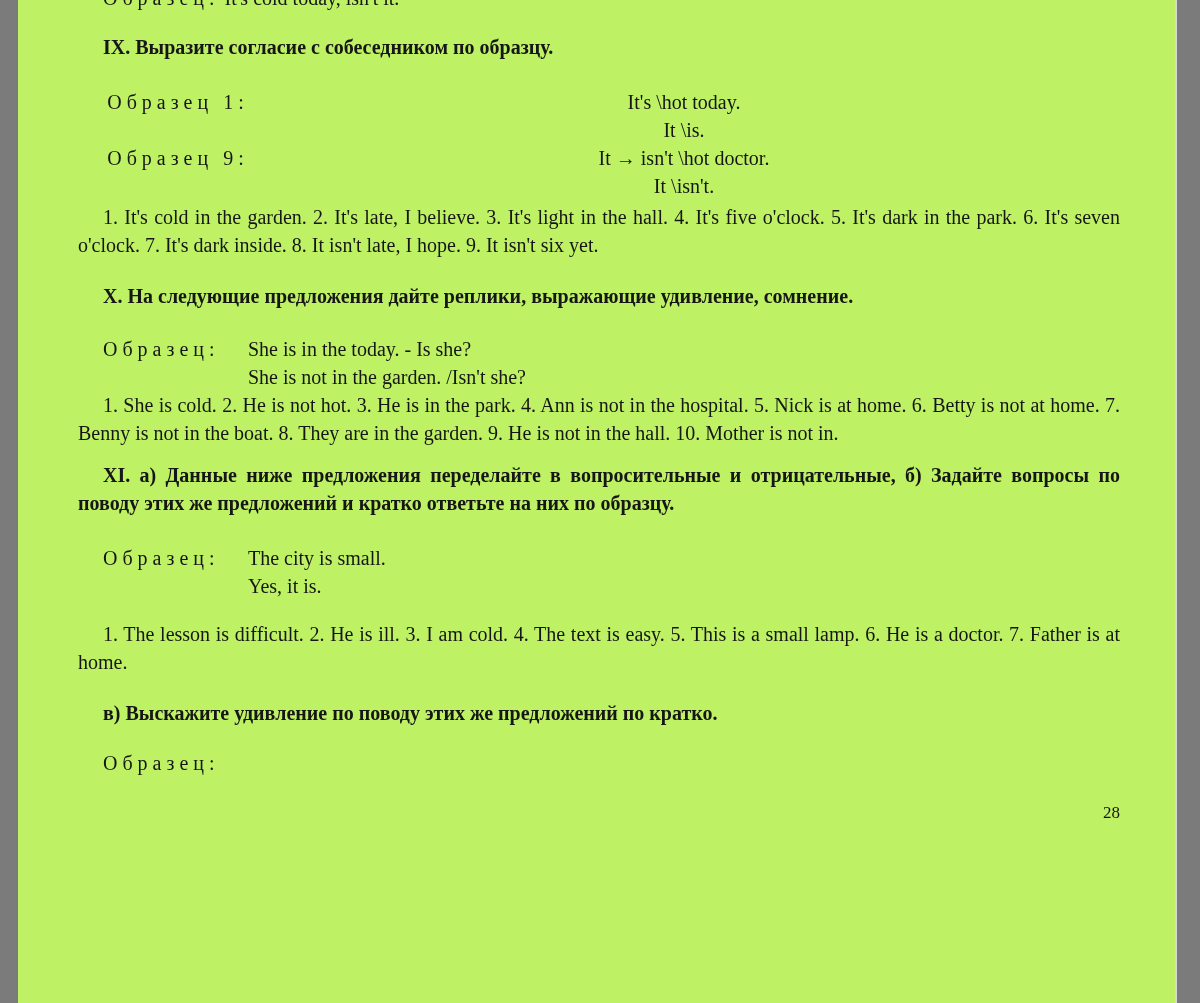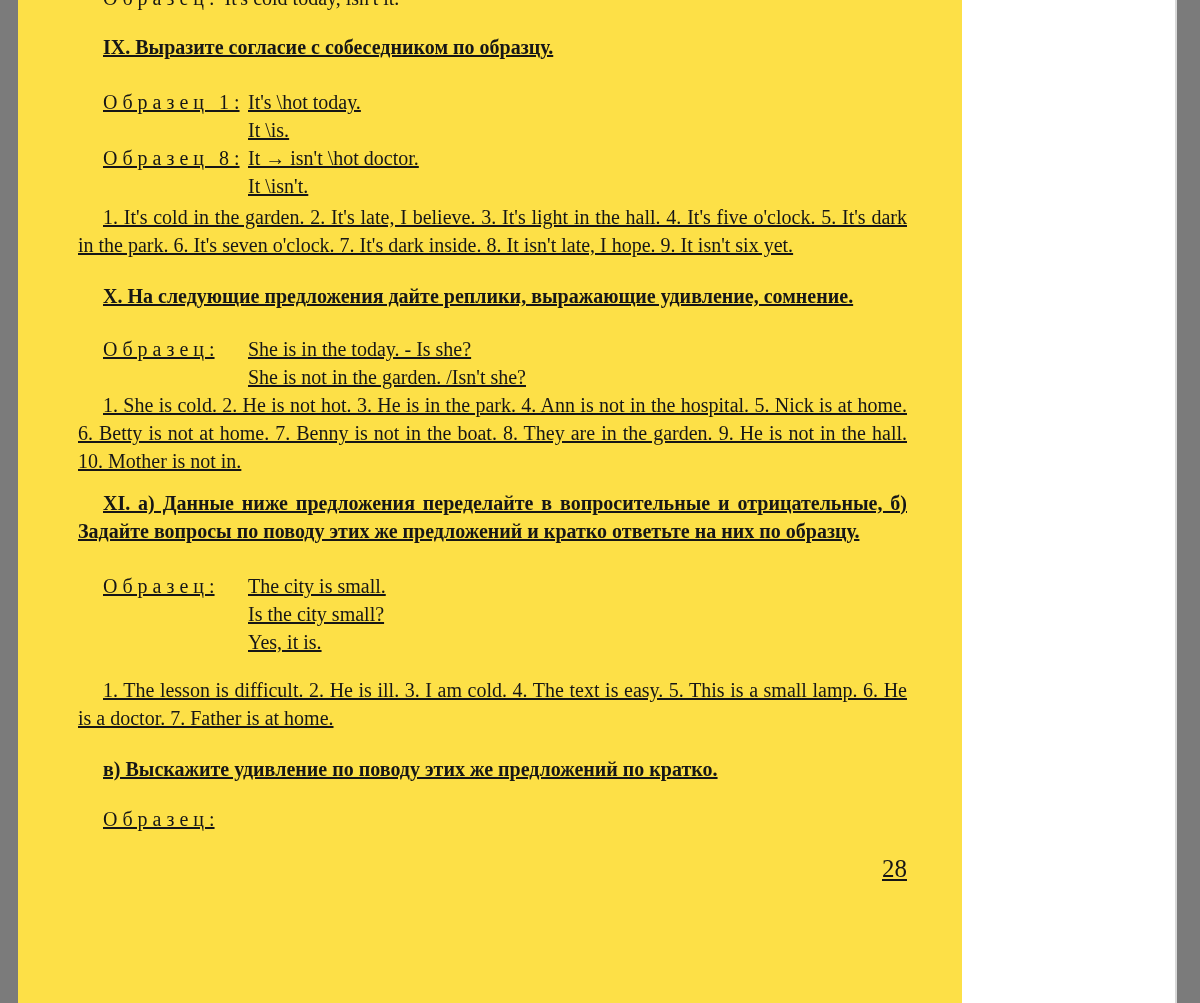--- a/index.html
+++ b/index.html
@@ -24,29 +24,28 @@
     height: 100%;
     background: #7b7b7b;
   }
   .gutter-left  { left: 0;  width: 18px; }
   .gutter-right { right: 0; width: 23px; border-left: 2px solid #d8d8d8; }
 
   .page {
     position: absolute;
     left: 18px;
     top: 0;
-    width: 944px;
+    width: 1157px;
     height: 1003px;
-    background: #fde047;
+    background: #bef264;
     overflow: hidden;
     box-sizing: border-box;
     padding: 0 55px 0 60px;
     font-size: 20px;
     line-height: 28px;
-    text-decoration: underline;
   }
 
   .clipped-line {
     position: absolute;
     top: -16px;
     left: 85px;
     white-space: pre;
     line-height: 28px;
   }
 
@@ -62,37 +61,37 @@
 
   .exercise {
     text-align: justify;
     text-indent: 25px;
   }
   .para-1 { margin-top: 3px; }
   .para-2 { }
   .para-3 { margin-top: 20px; }
 
   .example { margin-left: 25px; }
-  .ex-ix { margin-top: 27px; }
+  .ex-ix { margin-top: 27px; text-align: center; }
   .ex-x  { margin-top: 25px; }
   .ex-xi { margin-top: 27px; }
   .ex-v  { margin-top: 22px; }
 
   .example-row { display: flex; align-items: flex-start; }
   .example-label {
     flex: 0 0 145px;
     white-space: pre;
   }
   .example-lines { flex: 1; }
   .example-line { white-space: pre; }
 
   .page-number {
     margin-top: 22px;
     text-align: right;
-    font-size: 25px;
+    font-size: 17px;
   }
 </style>
 </head>
 <body>
 
 <div class="viewport">
   <div class="gutter gutter-left"></div>
   <div class="gutter gutter-right"></div>
 
   <div class="page">
@@ -103,21 +102,21 @@
 
     <div class="example ex-ix">
       <div class="example-row">
         <span class="example-label">О б р а з е ц   1 :</span>
         <div class="example-lines">
           <div class="example-line">It's \hot today.</div>
           <div class="example-line">It \is.</div>
         </div>
       </div>
       <div class="example-row">
-        <span class="example-label">О б р а з е ц   8 :</span>
+        <span class="example-label">О б р а з е ц   9 :</span>
         <div class="example-lines">
           <div class="example-line">It → isn't \hot doctor.</div>
           <div class="example-line">It \isn't.</div>
         </div>
       </div>
     </div>
 
     <div class="exercise para-1">1. It's cold in the garden. 2. It's late, I believe. 3. It's light in the hall. 4. It's five o'clock. 5. It's dark in the park. 6. It's seven o'clock. 7. It's dark inside. 8. It isn't late, I hope. 9. It isn't six yet.</div>
 
     <div class="heading h-x">X. На следующие предложения дайте реплики, выражающие удивление, сомнение.</div>
@@ -134,21 +133,20 @@
 
     <div class="exercise para-2">1. She is cold. 2. He is not hot. 3. He is in the park. 4. Ann is not in the hospital. 5. Nick is at home. 6. Betty is not at home. 7. Benny is not in the boat. 8. They are in the garden. 9. He is not in the hall. 10. Mother is not in.</div>
 
     <div class="heading h-xi">XI. а) Данные ниже предложения переделайте в вопросительные и отрицательные, б) Задайте вопросы по поводу этих же предложений и кратко ответьте на них по образцу.</div>
 
     <div class="example ex-xi">
       <div class="example-row">
         <span class="example-label">О б р а з е ц :</span>
         <div class="example-lines">
           <div class="example-line">The city is small.</div>
-          <div class="example-line">Is the city small?</div>
           <div class="example-line">Yes, it is.</div>
         </div>
       </div>
     </div>
 
     <div class="exercise para-3">1. The lesson is difficult. 2. He is ill. 3. I am cold. 4. The text is easy. 5. This is a small lamp. 6. He is a doctor. 7. Father is at home.</div>
 
     <div class="heading h-v">в) Выскажите удивление по поводу этих же предложений по кратко.</div>
 
     <div class="example ex-v">

